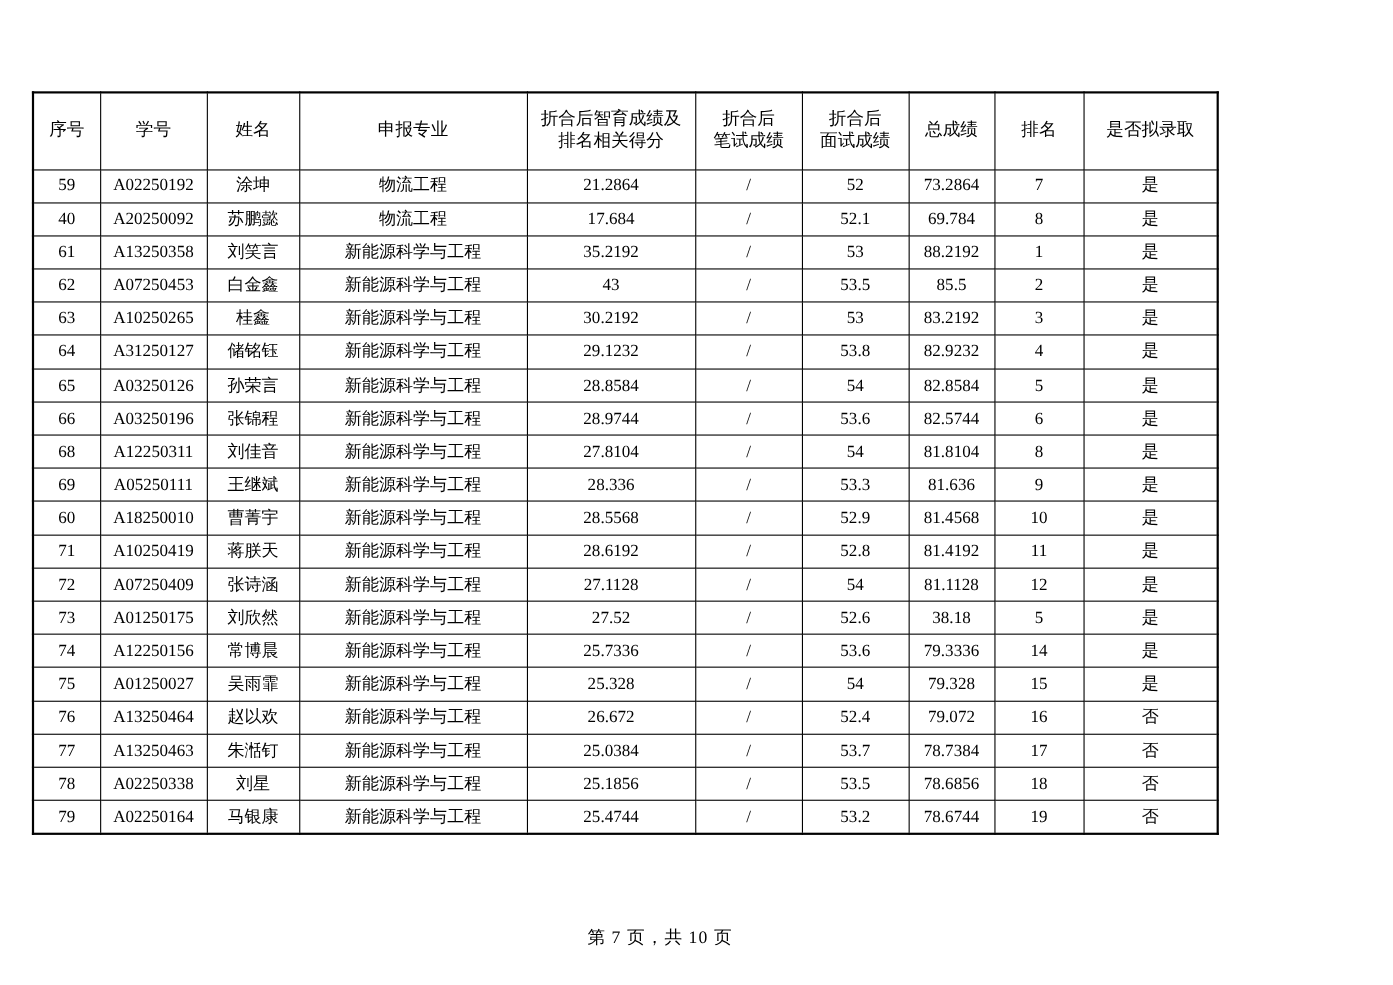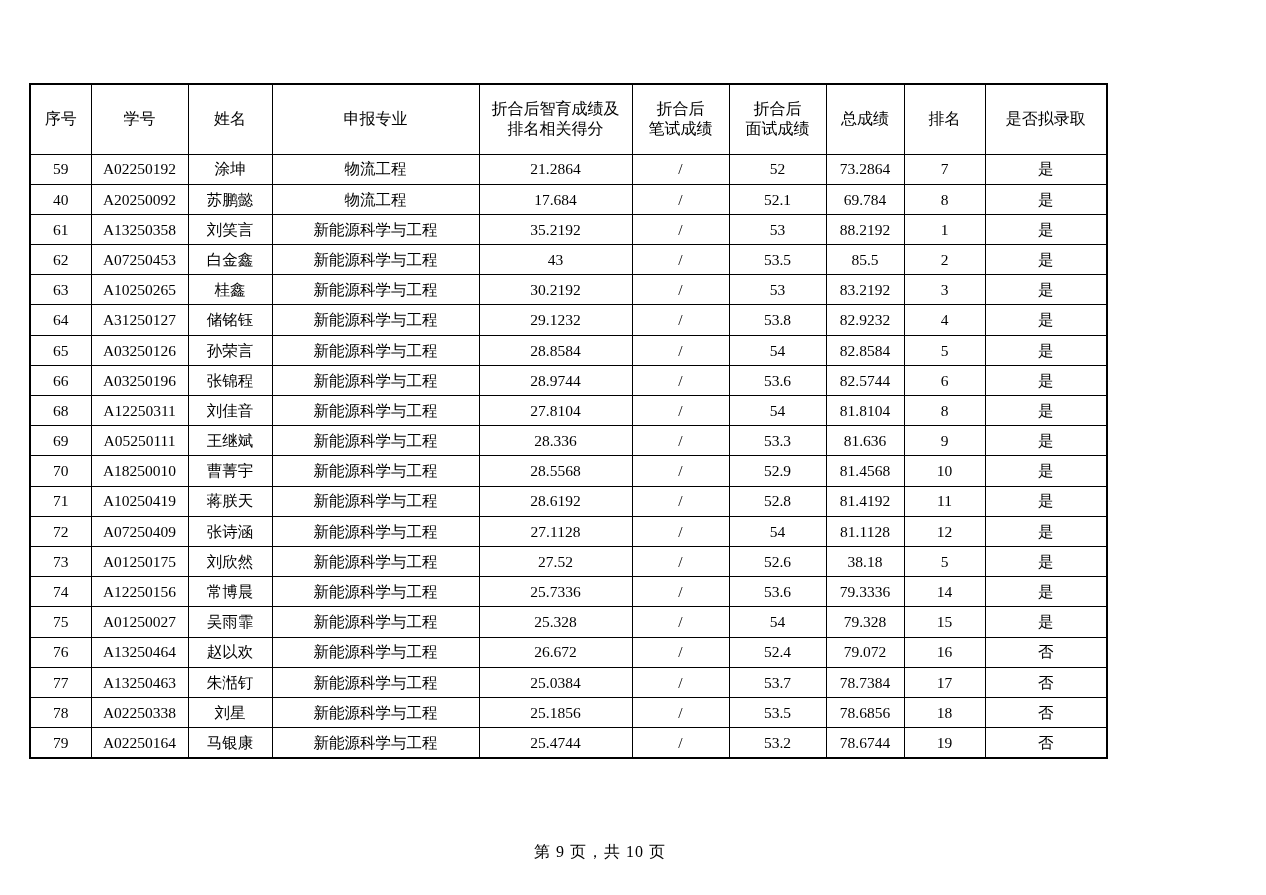--- a/index.html
+++ b/index.html
@@ -222,21 +222,21 @@
             <td>王继斌</td>
             <td>新能源科学与工程</td>
             <td>28.336</td>
             <td>/</td>
             <td>53.3</td>
             <td>81.636</td>
             <td>9</td>
             <td>是</td>
           </tr>
           <tr>
-            <td>70</td>
+            <td>60</td>
             <td>A18250010</td>
             <td>曹菁宇</td>
             <td>新能源科学与工程</td>
             <td>28.5568</td>
             <td>/</td>
             <td>52.9</td>
             <td>81.4568</td>
             <td>10</td>
             <td>是</td>
           </tr>
@@ -345,15 +345,15 @@
             <td>/</td>
             <td>53.2</td>
             <td>78.6744</td>
             <td>19</td>
             <td>否</td>
           </tr>
         </tbody>
     </table>
   </div>
 
-  <div class="page-footer">第 9 页，共 10 页</div>
+  <div class="page-footer">第 7 页，共 10 页</div>
 
 </div>
 
 </body></html>

